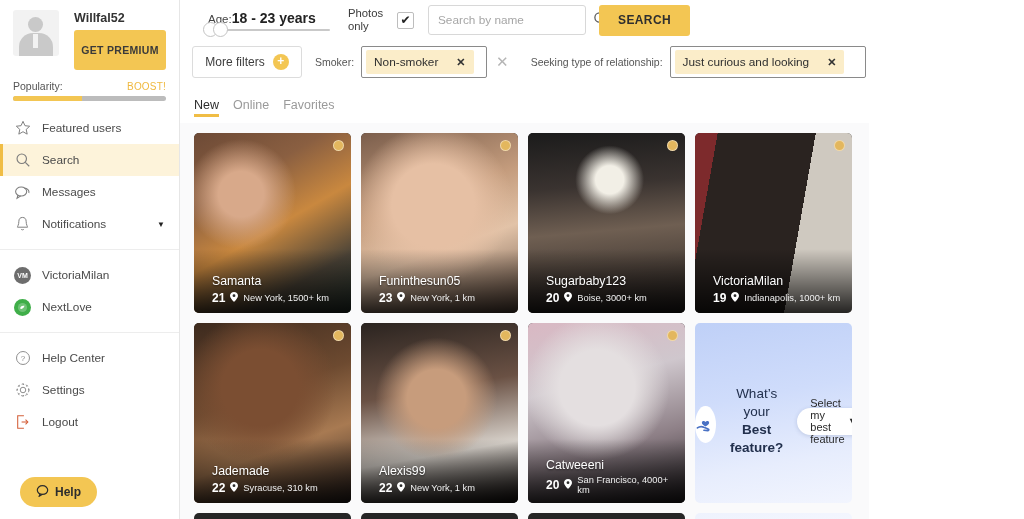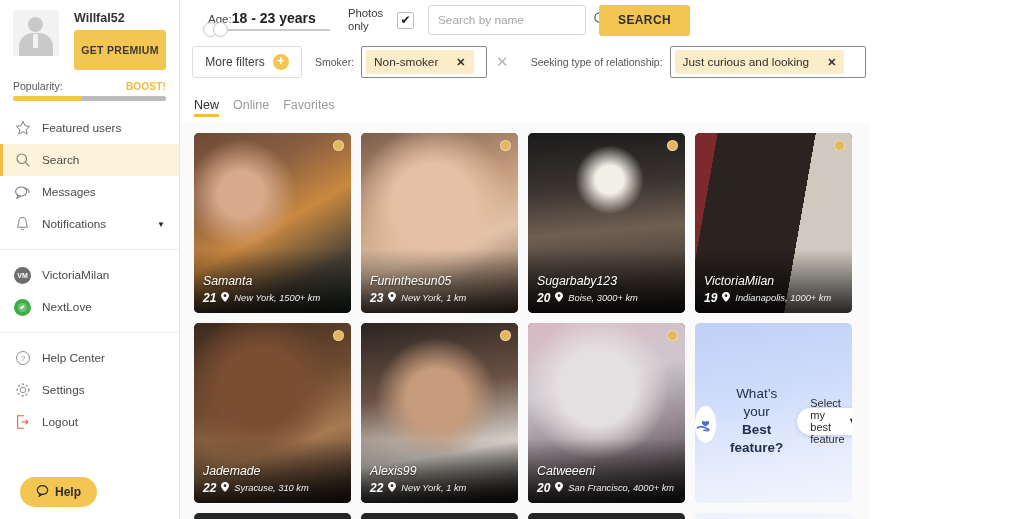--- a/index.html
+++ b/index.html
@@ -46,21 +46,21 @@
   .pinfo { flex: 1; padding-top: 1px; }
   .uname { font-size: 12.5px; font-weight: bold; color: #333; margin-bottom: 5px; }
   .premium-btn {
     background: #f3c653; border: none; color: #3a3a3a; font-weight: bold;
     font-size: 10.5px; letter-spacing: .3px; padding: 14px 7px; width: 100%;
     border-radius: 3px; cursor: pointer; font-family: inherit;
   }
   .pop-wrap { padding: 10px 13px 0 13px; }
   .pop-row { display: flex; justify-content: space-between; align-items: baseline; }
   .pop-label { font-size: 10.5px; color: #555; }
-  .pop-boost { font-size: 10px; font-weight: bold; color: #f0b93f; letter-spacing: .2px; cursor: pointer; }
+  .pop-boost { font-size: 10px; font-weight: normal; color: #f0b93f; letter-spacing: .2px; cursor: pointer; }
   .pop-bar { margin-top: 4px; height: 5px; border-radius: 3px; background: #bcbcbc; overflow: hidden; }
   .pop-fill { height: 100%; background: #f3c653; }
 
   .navlist { margin-top: 11px; }
   .navitem {
     display: flex; align-items: center; gap: 11px; height: 32px;
     padding-left: 14px; font-size: 11.8px; color: #4a4a4a; cursor: pointer;
     position: relative;
   }
   .navitem.active { background: #fdf3da; }
@@ -172,21 +172,21 @@
   }
   .card-photo { position: absolute; inset: 0; }
   .fav-badge {
     position: absolute; right: 7px; top: 7px; width: 11px; height: 11px;
     border-radius: 50%; background: #e3b75e; border: 1px solid rgba(255,255,255,.45);
   }
   .card-shade {
     position: absolute; left: 0; right: 0; bottom: 0; height: 64px;
     background: linear-gradient(to bottom, rgba(0,0,0,0), rgba(0,0,0,.82));
   }
-  .card-info { position: absolute; left: 9px; bottom: 8px; right: 8px; font-style: italic; }
+  .card-info { position: absolute; left: 18px; bottom: 8px; right: 8px; }
   .c-name { font-size: 12.3px; color: #fff; margin-bottom: 3px; text-shadow: 0 1px 2px rgba(0,0,0,.6); }
   .c-meta { display: flex; align-items: center; gap: 5px; }
   .c-age { font-size: 12px; font-weight: bold; color: #fff; }
   .c-loc { font-size: 9.3px; color: #efefef; }
   .pin { color: #fff; font-size: 9px; }
 
   .promo {
     width: 157px; height: 180px; border-radius: 5px; position: relative;
     background: linear-gradient(170deg, #bfd0f7 0%, #cfdcfb 40%, #e7edfd 75%, #f2f5fe 100%);
     display: flex; flex-direction: row; align-items: center; cursor: default;

